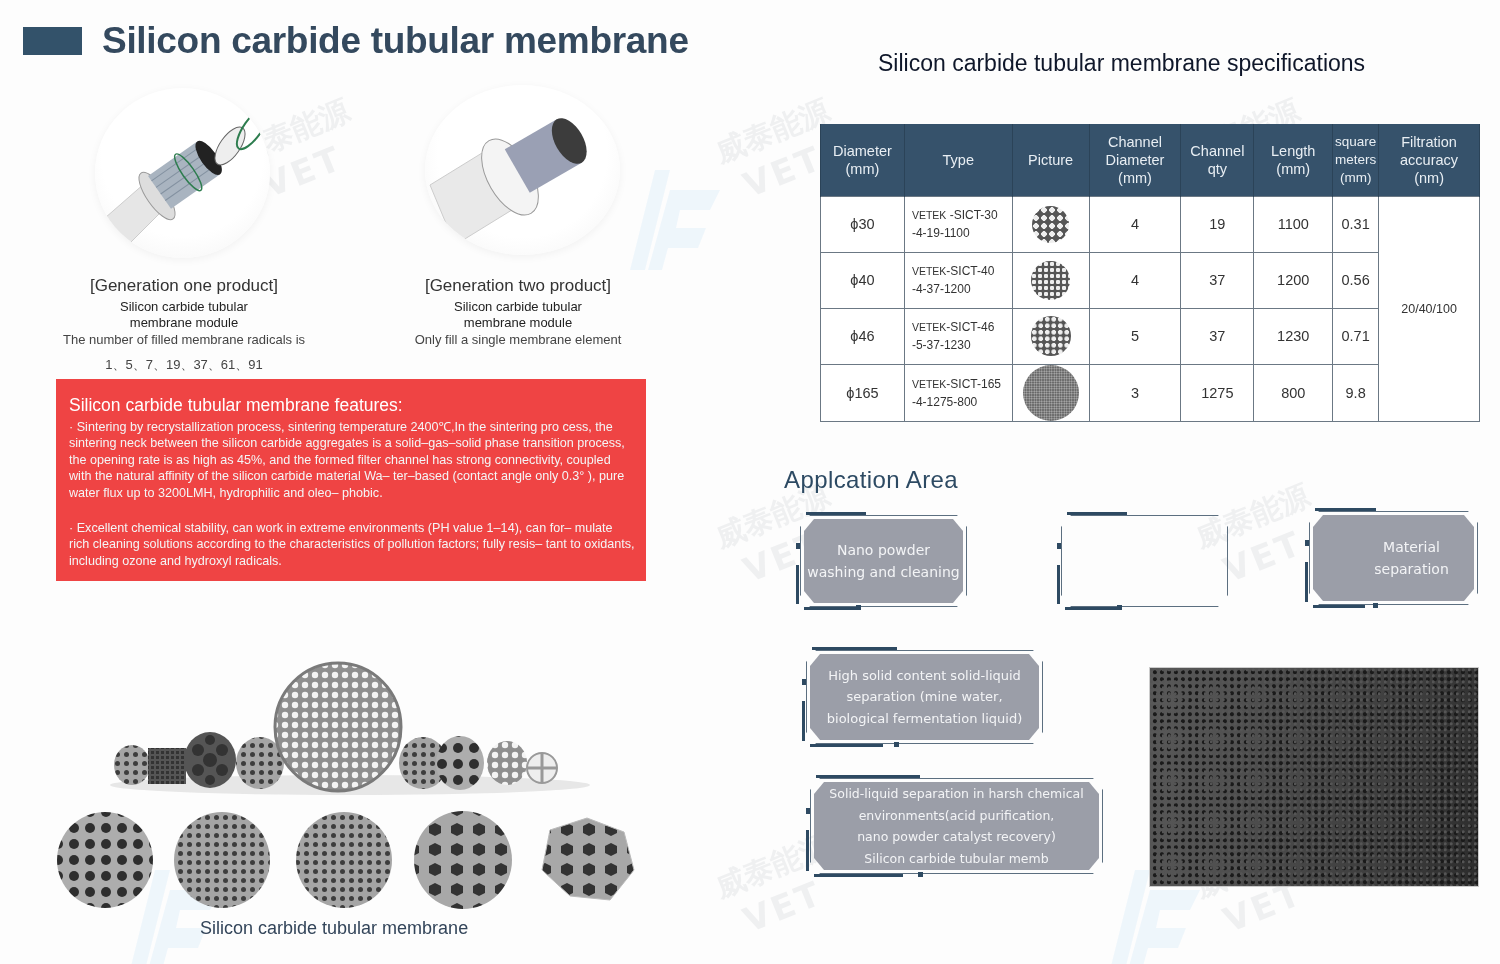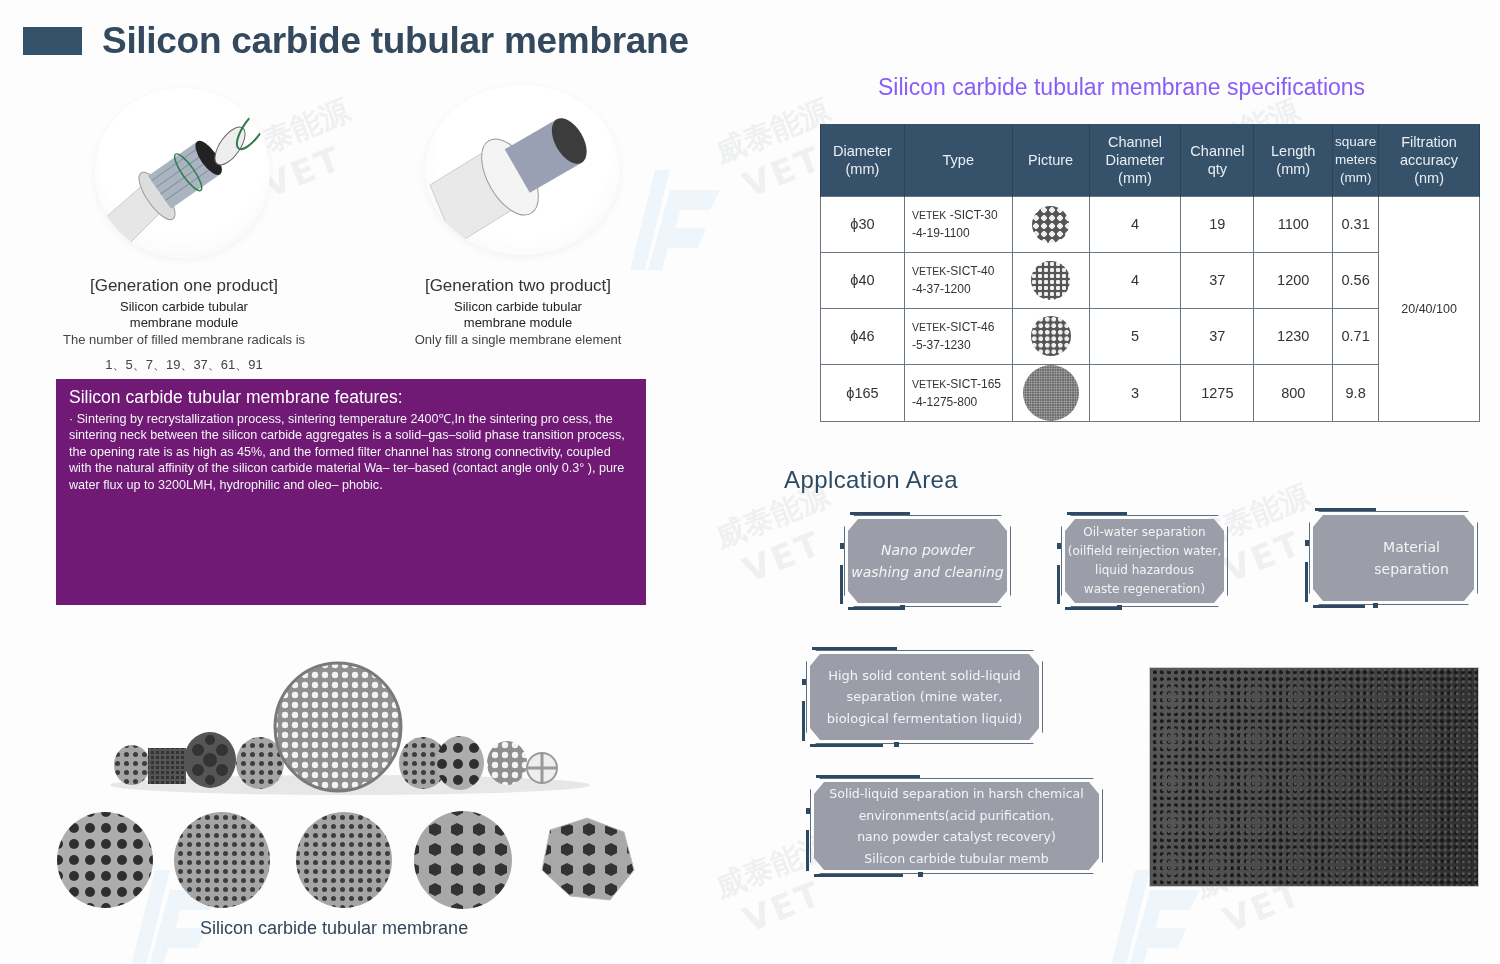--- a/index.html
+++ b/index.html
@@ -18,29 +18,29 @@
   .title-block { left: 23px; top: 27px; width: 59px; height: 28px; background: #33526a; }
   .main-title { left: 102px; top: 20px; font-size: 37px; color: #34495e; letter-spacing: -0.3px; white-space: nowrap; }
 
   
   .prod-circle { position: absolute; border-radius: 50%; background: radial-gradient(circle at 50% 40%, #ffffff 60%, #f2f2f2 100%); box-shadow: 0 2px 8px rgba(0,0,0,0.05); overflow: hidden; }
   .gen-title { font-size: 17px; color: #333; text-align: center; white-space: nowrap; }
   .gen-sub { font-size: 13px; color: #222; text-align: center; line-height: 16px; }
   .gen-desc { font-size: 13px; color: #444; text-align: center; white-space: nowrap; }
 
   
-  .features { left: 56px; top: 379px; width: 590px; height: 226px; background: #701a75; color: #fff; padding: 8px 10px 0 13px; }
+  .features { left: 56px; top: 379px; width: 590px; height: 202px; background: #ef4444; color: #fff; padding: 16px 10px 0 13px; }
   .features h2 { font-size: 17.5px; font-weight: normal; margin-bottom: 3px; }
   .features p { font-size: 12.6px; line-height: 16.4px; margin-bottom: 19px; color: #f4f5f6; }
 
   
   .mem-caption { left: 200px; top: 918px; font-size: 18px; color: #33455a; white-space: nowrap; }
 
   
-  .spec-title { left: 878px; top: 50px; font-size: 23px; color: #8b5cf6; white-space: nowrap; margin-top: 24px; }
+  .spec-title { left: 878px; top: 50px; font-size: 23px; color: #0f172a; white-space: nowrap; }
   table.spec { position: absolute; left: 820px; top: 124px; width: 660px; border-collapse: collapse; font-size: 14.5px; }
   table.spec th { background: #36526b; color: #e8eef3; font-weight: normal; font-size: 14.5px; line-height: 18px; border-left: 1px solid #2b4358; border-right: 1px solid #2b4358; height: 72px; }
   table.spec td { border: 1px solid #6b7884; text-align: center; color: #333; background: #fff; }
   table.spec td.type { text-align: left; font-size: 12px; padding-left: 7px; line-height: 18px; }
   table.spec td.type .vk { font-size: 10.5px; }
   table.spec tr.r { height: 56px; }
   table.spec tr.r4 { height: 57px; }
   table.spec td.filt { font-size: 12.5px; }
   .disc { width: 37px; height: 37px; border-radius: 50%; margin: 0 auto; }
 
@@ -152,20 +152,21 @@
 <div class="abs gen-title" style="left:414px;top:276px;width:208px;">[Generation two product]</div>
 <div class="abs gen-sub" style="left:418px;top:299px;width:200px;">
   <div>Silicon carbide tubular</div>
   <div>membrane module</div>
 </div>
 <div class="abs gen-desc" style="left:404px;top:332px;width:228px;">Only fill a single membrane element</div>
 
 <div class="abs features">
   <h2>Silicon carbide tubular membrane features:</h2>
   <p>· Sintering by recrystallization process, sintering temperature 2400℃,In the sintering pro cess, the sintering neck between the silicon carbide aggregates is a solid–gas–solid phase transition process, the opening rate is as high as 45%, and the formed filter channel has strong connectivity, coupled with the natural affinity of the silicon carbide material Wa– ter–based (contact angle only 0.3° ), pure water flux up to 3200LMH, hydrophilic and oleo– phobic.</p>
+  <p>· Excellent chemical stability, can work in extreme environments (PH value 1–14), can for– mulate rich cleaning solutions according to the characteristics of pollution factors; fully resis– tant to oxidants, including ozone and hydroxyl radicals.</p>
 </div>
 
 <svg class="abs" style="left:50px;top:660px;" width="600" height="250" viewBox="0 0 600 250">
   <defs>
     <pattern id="holes" width="10" height="10" patternUnits="userSpaceOnUse">
       <rect width="10" height="10" fill="#8f8f8f"></rect>
       <circle cx="5" cy="5" r="3.2" fill="#f4f4f4"></circle>
     </pattern>
     <pattern id="holesD" width="9" height="9" patternUnits="userSpaceOnUse">
       <rect width="9" height="9" fill="#a5a5a5"></rect>
@@ -307,21 +308,21 @@
       <td>3</td>
       <td>1275</td>
       <td>800</td>
       <td>9.8</td>
     </tr>
   </tbody>
 </table>
 
 <div class="abs app-title">Applcation Area</div>
 
-<div class="card" style="left:840px;top:512px;width:172px;height:98px;font-style:italic;">
+<div class="card" style="left:796px;top:512px;width:172px;height:98px;">
   <div class="edge"></div>
     <div class="acc-top"></div>
     <div class="acc-left"></div>
     <div class="acc-bot"></div>
     <div class="acc-dot" style="left:60px;"></div>
     <div class="acc-dot2"></div>
   <div class="face" style="font-size:14px;line-height:22px;">
       <div>
         <div>Nano powder</div>
         <div>washing and cleaning</div>
@@ -329,28 +330,20 @@
     </div>
 </div>
 
 <div class="card" style="left:1057px;top:512px;width:172px;height:98px;">
   <div class="edge"></div>
     <div class="acc-top"></div>
     <div class="acc-left"></div>
     <div class="acc-bot"></div>
     <div class="acc-dot" style="left:60px;"></div>
     <div class="acc-dot2"></div>
-  <div class="face" style="font-size:12px;line-height:19px;">
-      <div>
-        <div>Oil-water separation</div>
-        <div>(oilfield reinjection water,</div>
-        <div>liquid  hazardous</div>
-        <div>waste regeneration)</div>
-      </div>
-    </div>
 </div>
 
 <div class="card" style="left:1305px;top:508px;width:174px;height:100px;">
   <div class="edge"></div>
     <div class="acc-top"></div>
     <div class="acc-left"></div>
     <div class="acc-bot"></div>
     <div class="acc-dot" style="left:68px;"></div>
     <div class="acc-dot2"></div>
   <div class="face" style="font-size:14px;line-height:22px;padding-left:36px;">

